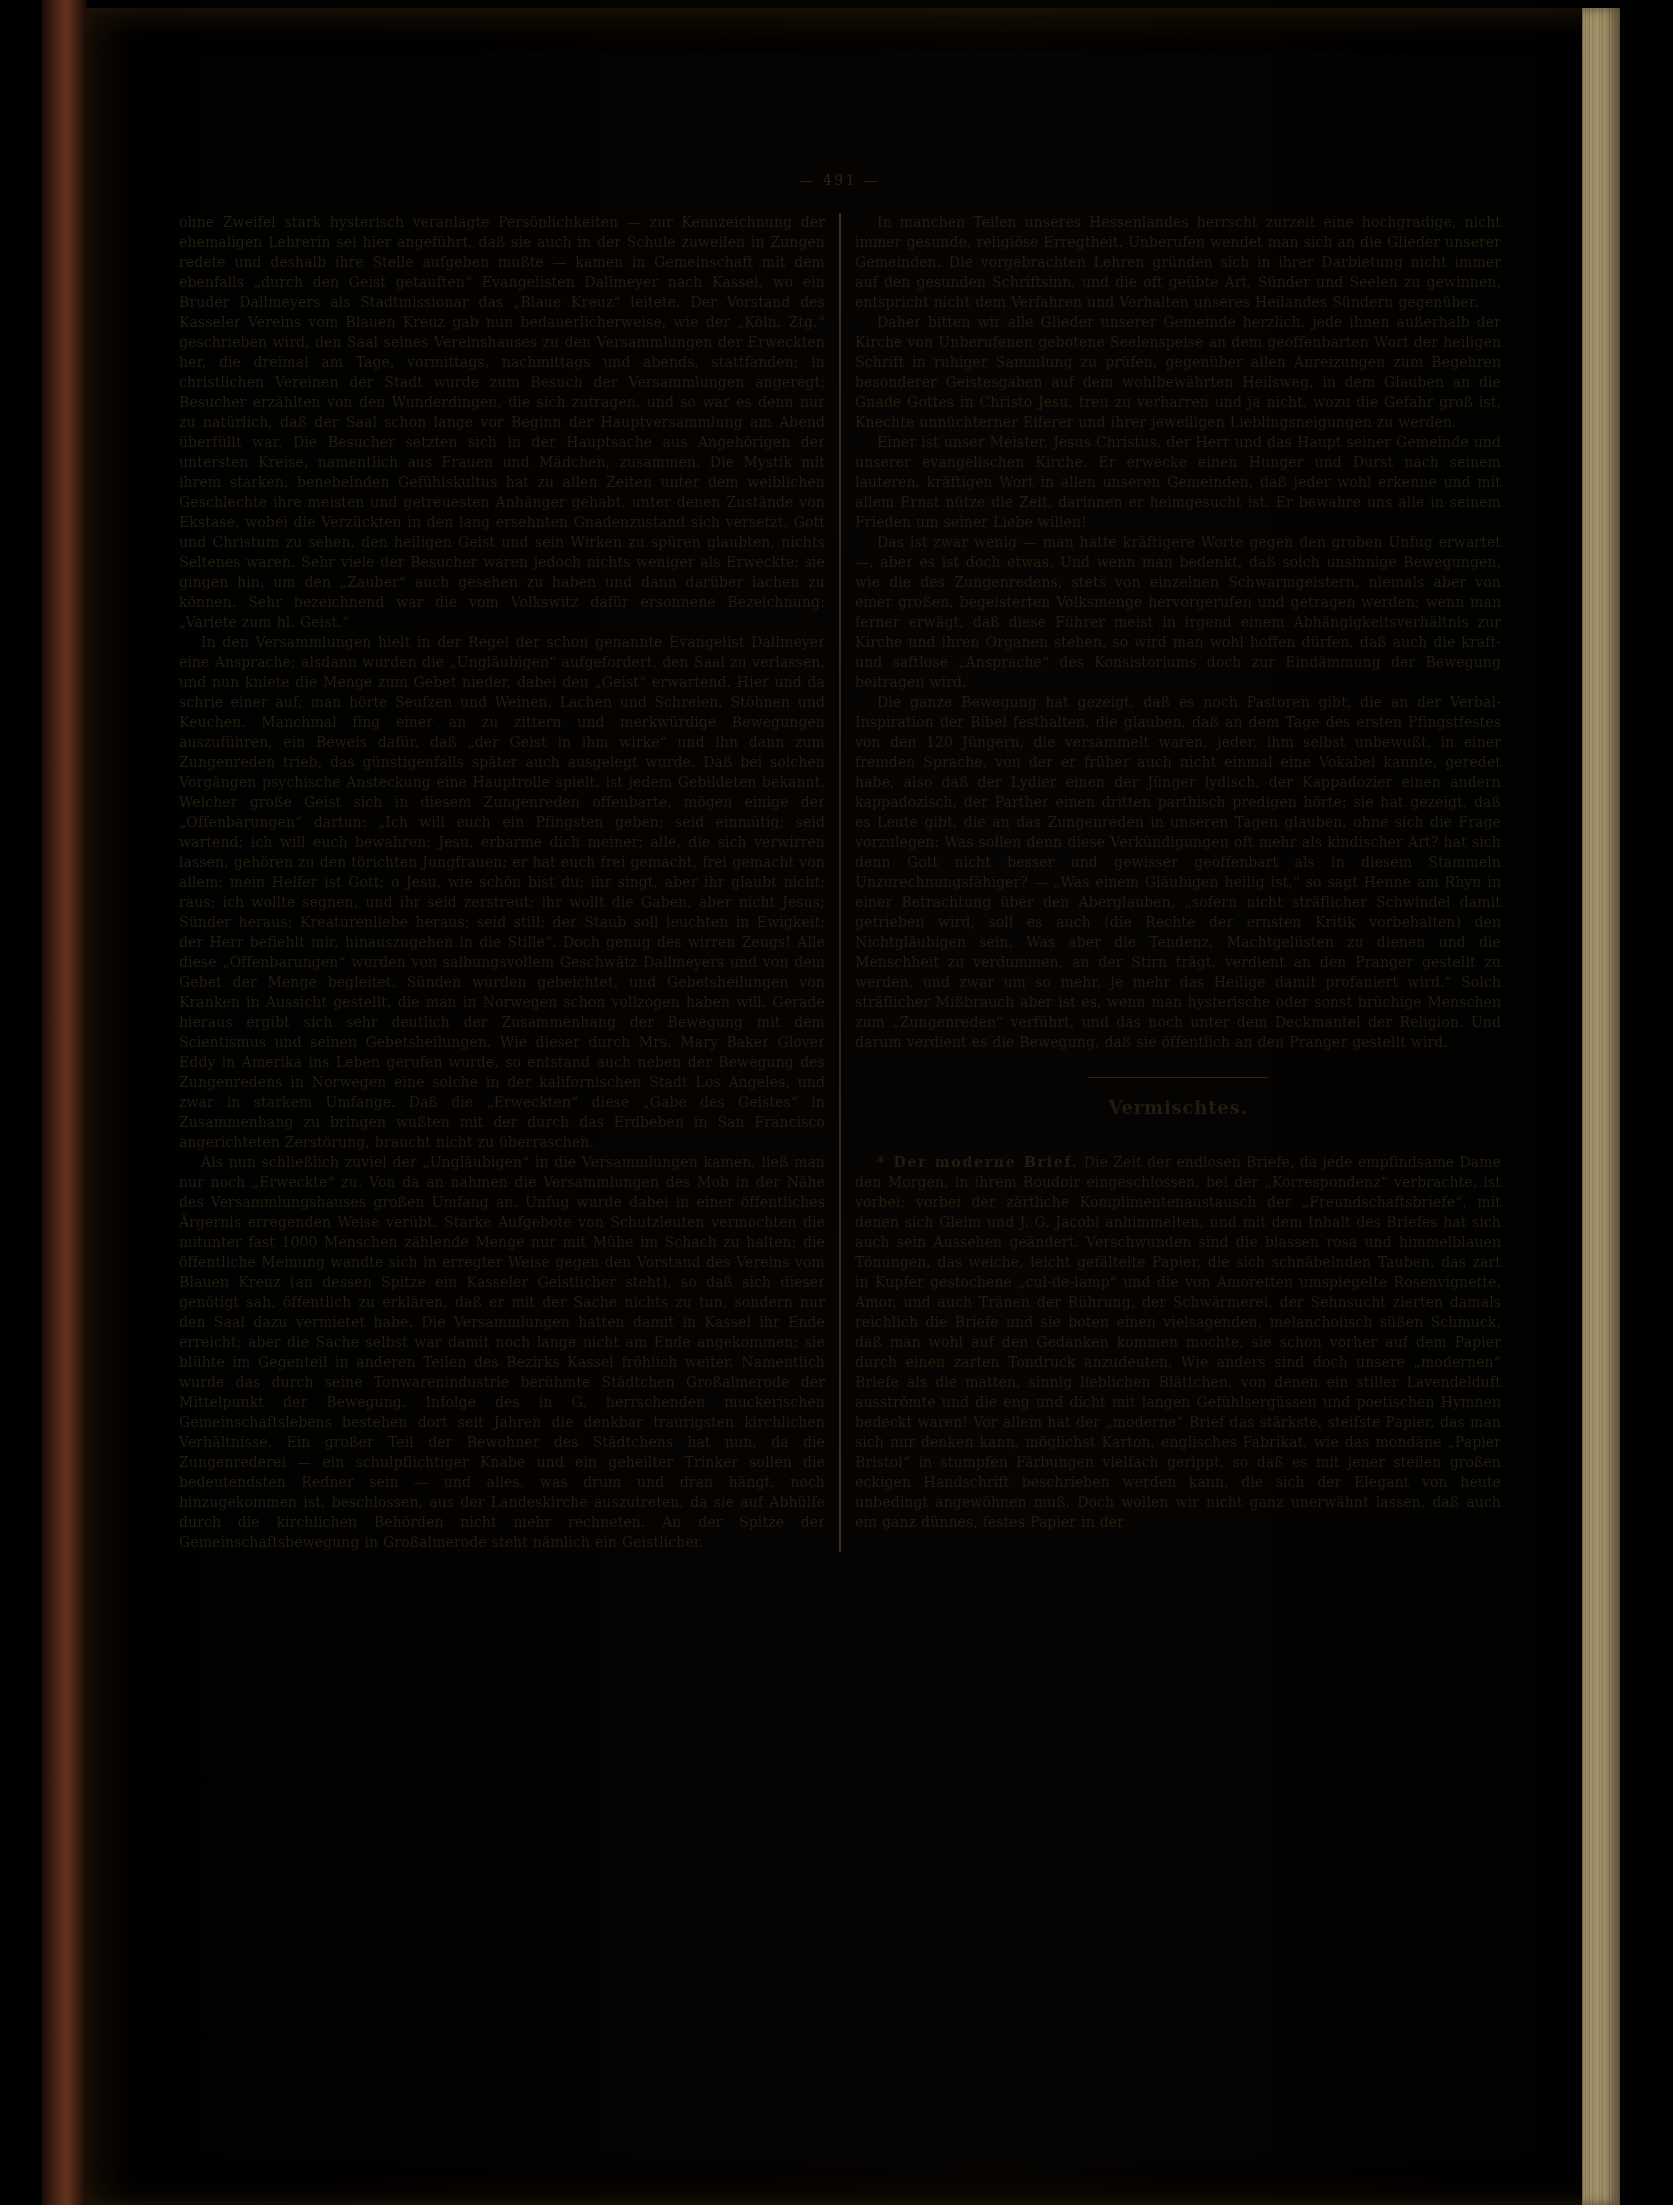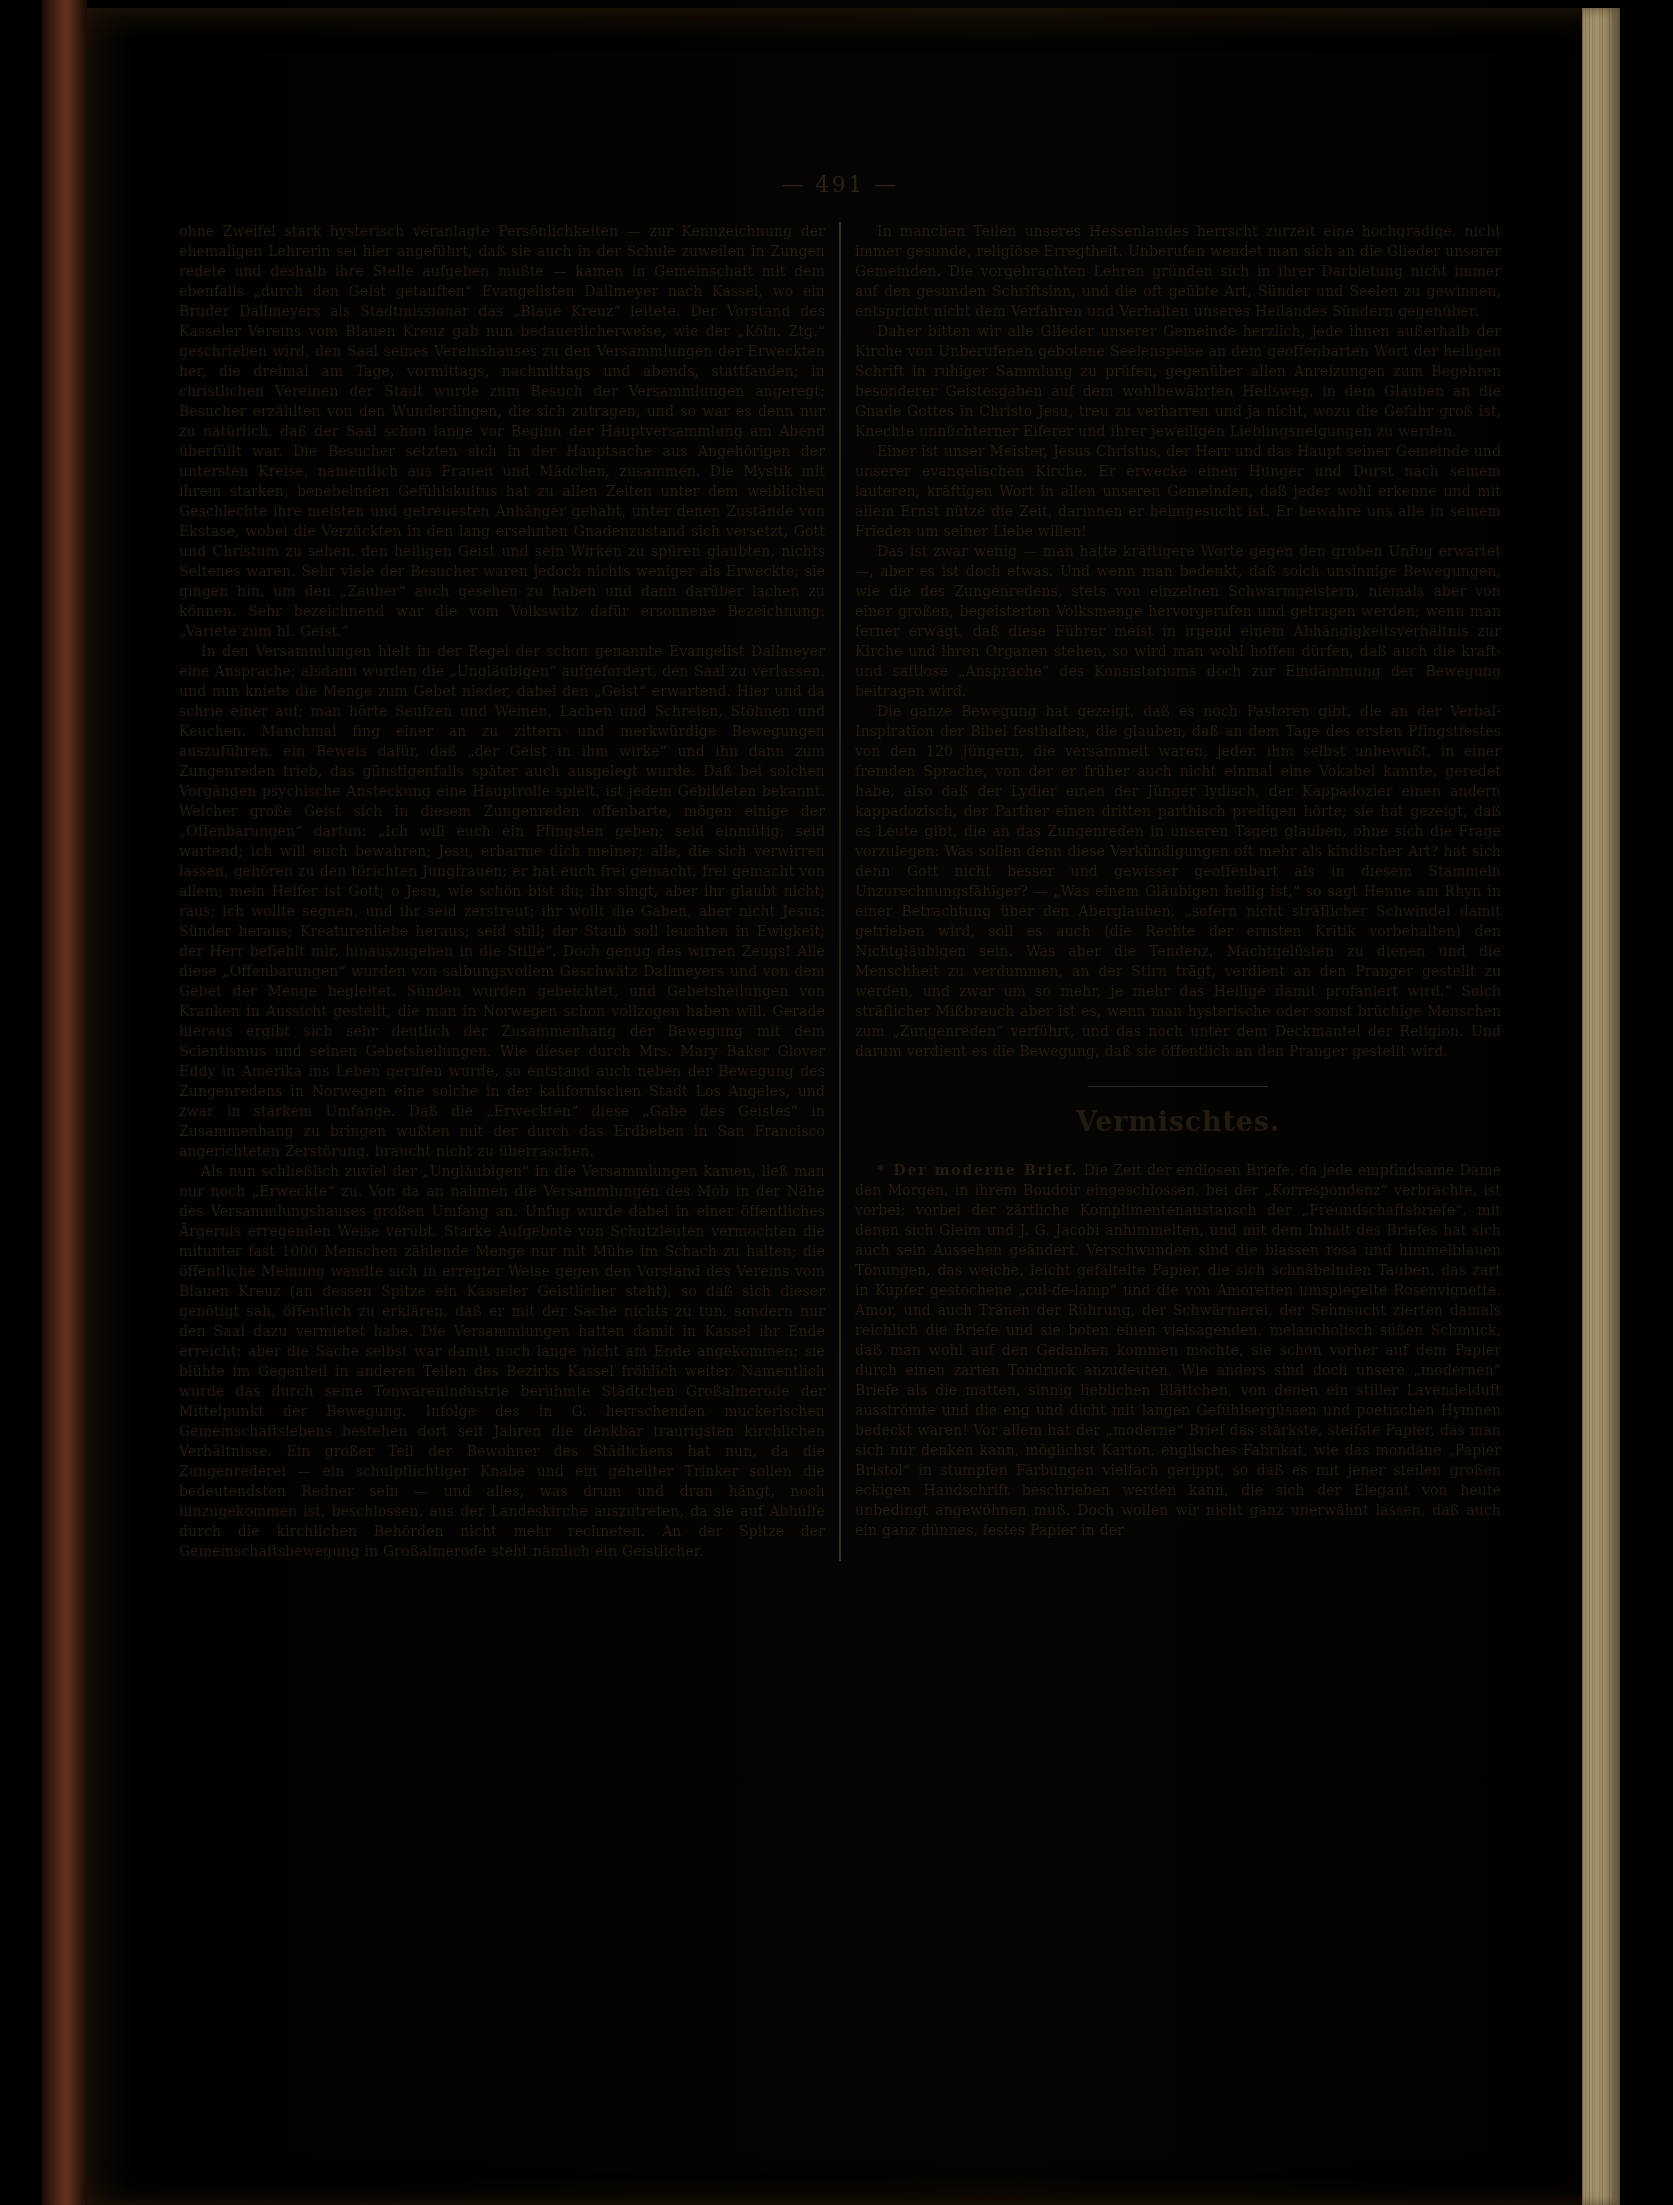--- a/index.html
+++ b/index.html
@@ -43,21 +43,21 @@
         rgba(172,156,112,0.9) 3.3px 5.9px,
         rgba(150,134,92,0.9) 5.9px 6.7px);
     box-shadow:inset -6.7px 0 11.7px rgba(20,12,4,0.55);
   }
   .content{
     position:absolute;left:92px;top:164px;right:119px;
     color:#241b10;
   }
   .page-number{
     text-align:center;
-    font-size:22px;
+    font-size:14px;
     letter-spacing:2.5px;
     color:#2b2217;
     margin:0 0 23.4px 0;
   }
   .columns{display:flex;align-items:stretch;}
   .col{flex:1;min-width:0;}
   .divider{
     width:1.7px;
     background:linear-gradient(#4a4030 0%, #352c1f 50%, #4a4030 100%);
     margin:1.7px 14.2px 0 14.2px;
@@ -73,23 +73,23 @@
     word-spacing:0.4px;
     letter-spacing:0.1px;
   }
   p.noindent{text-indent:0;}
   .rule{
     width:180px;height:1.7px;
     background:#2e261a;
     margin:25px auto 18.4px auto;
   }
   .section-heading{
-    margin:0 0 23px 0;
+    margin:0 0 34px 0;
     text-align:center;
-    font-size:27px;
+    font-size:18px;
     font-weight:bold;
     letter-spacing:0.8px;
     color:#241b10;
   }
   .lead{
     font-weight:bold;
     letter-spacing:1.8px;
   }
 </style>
 </head>

